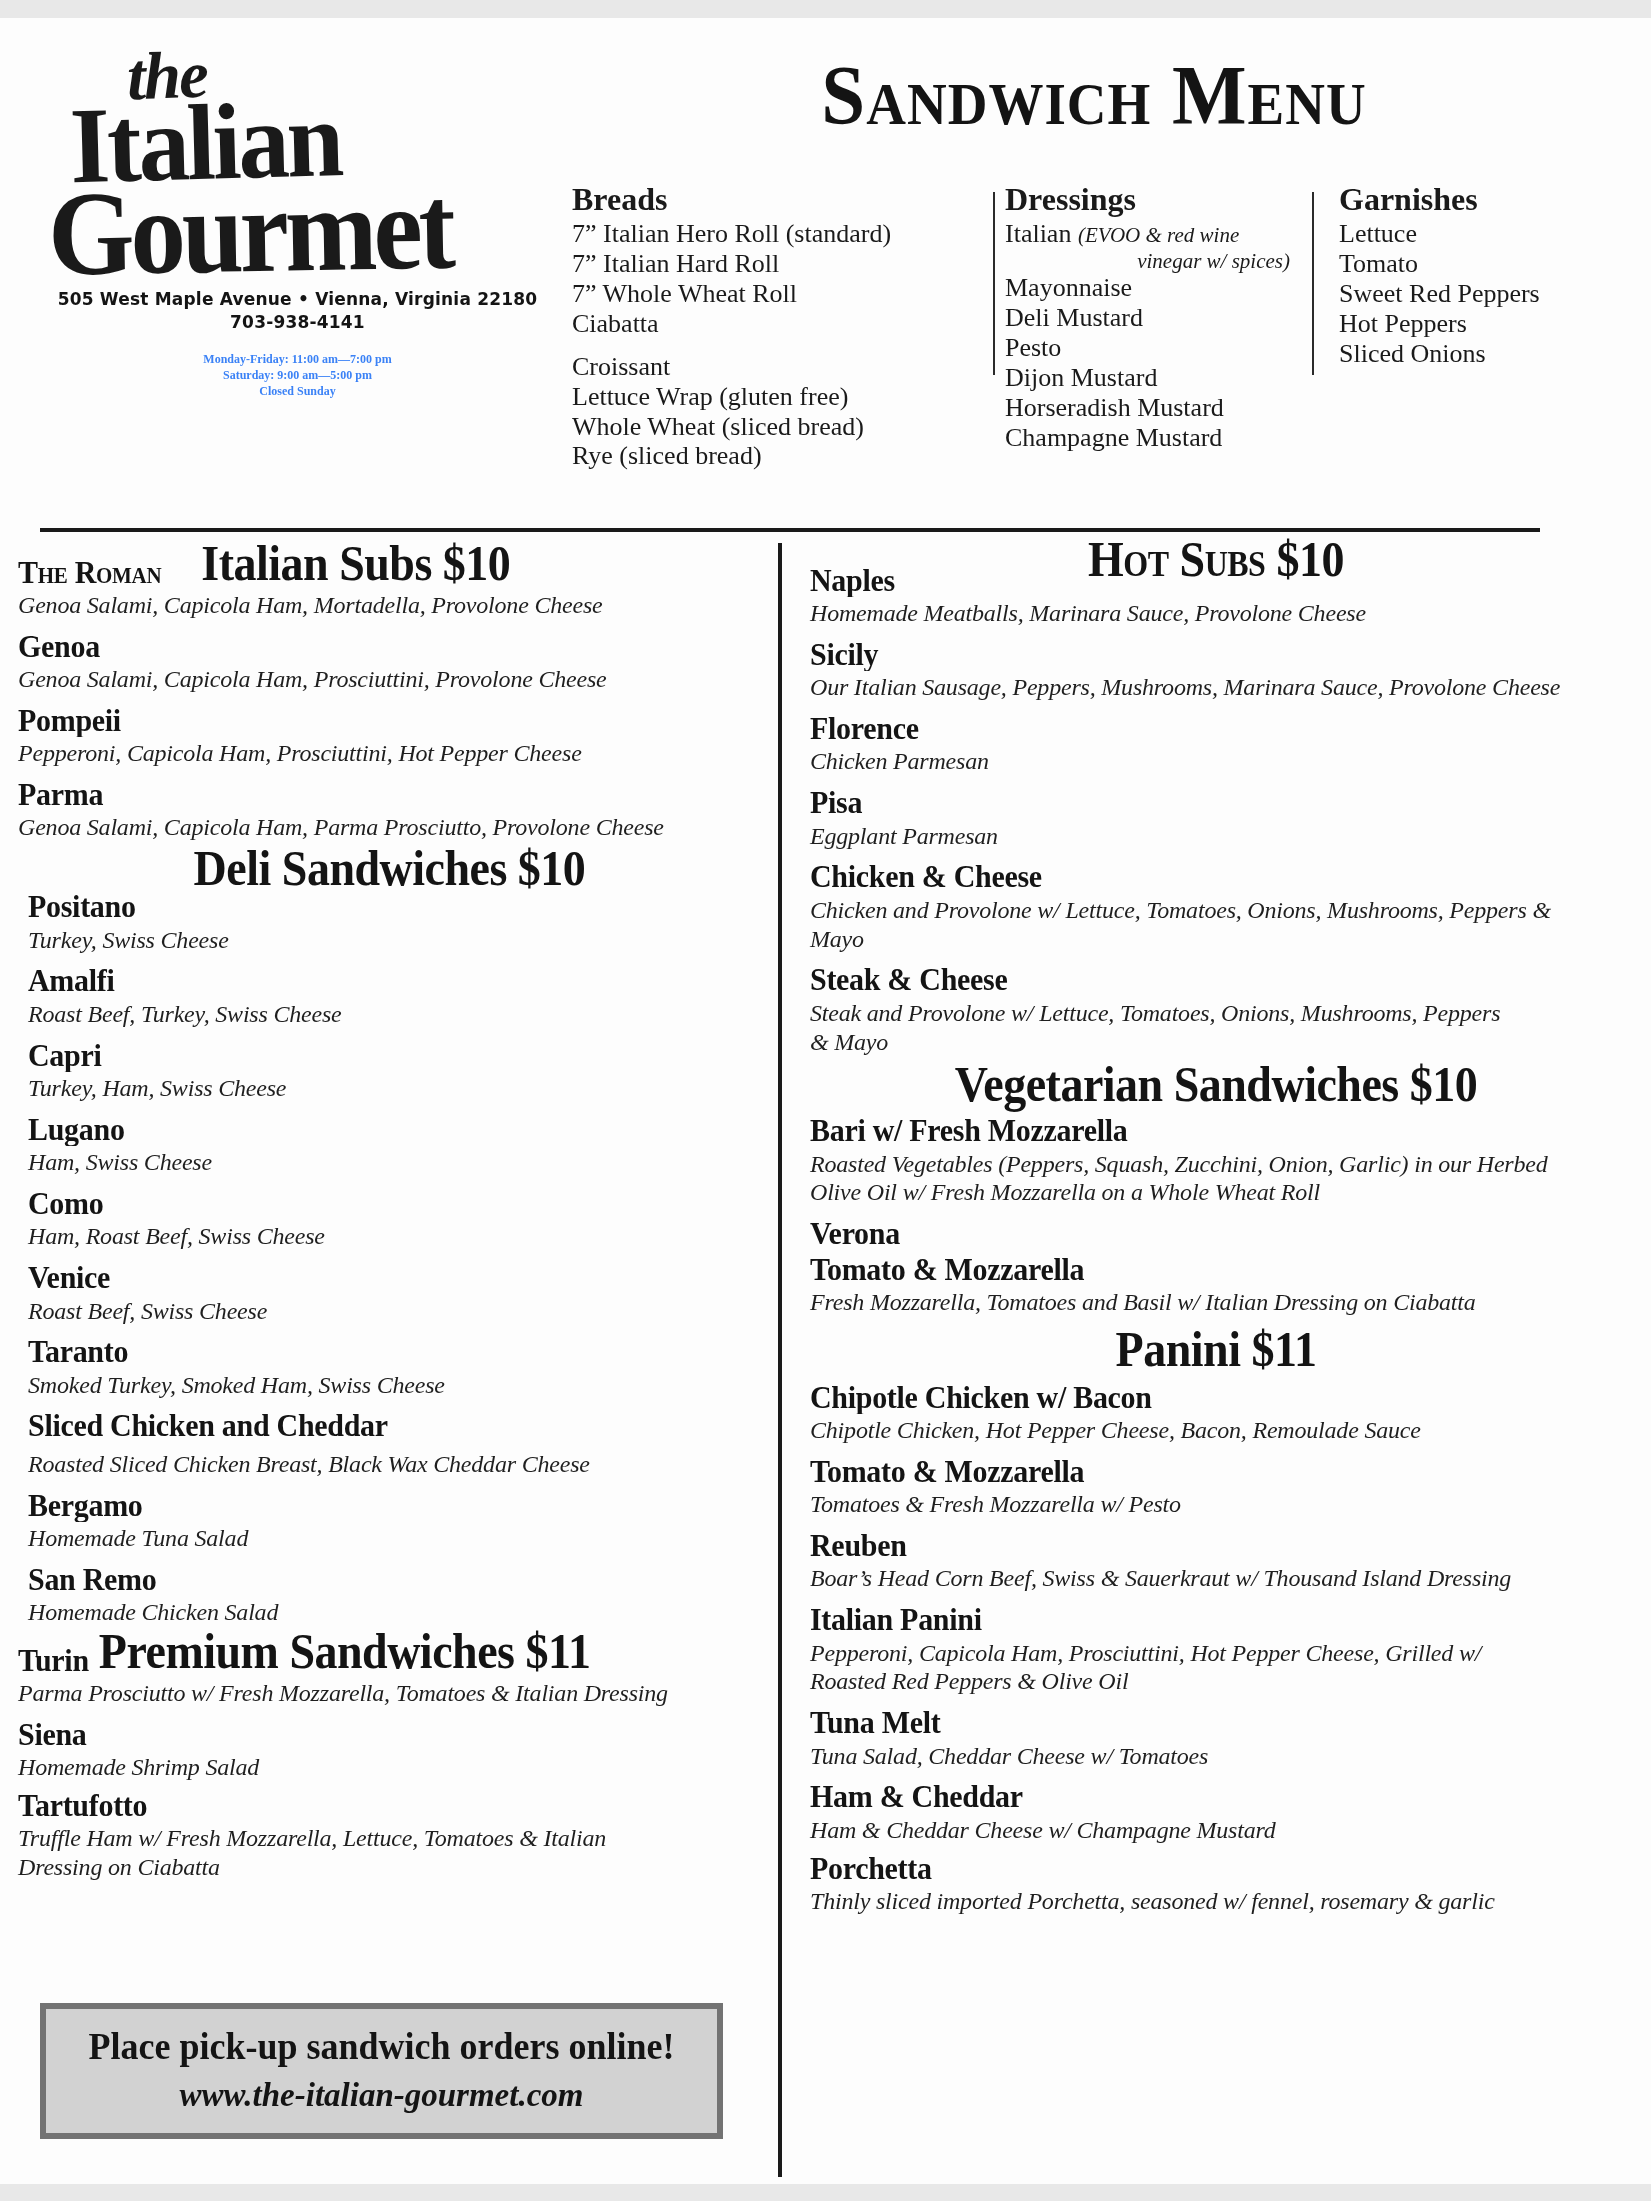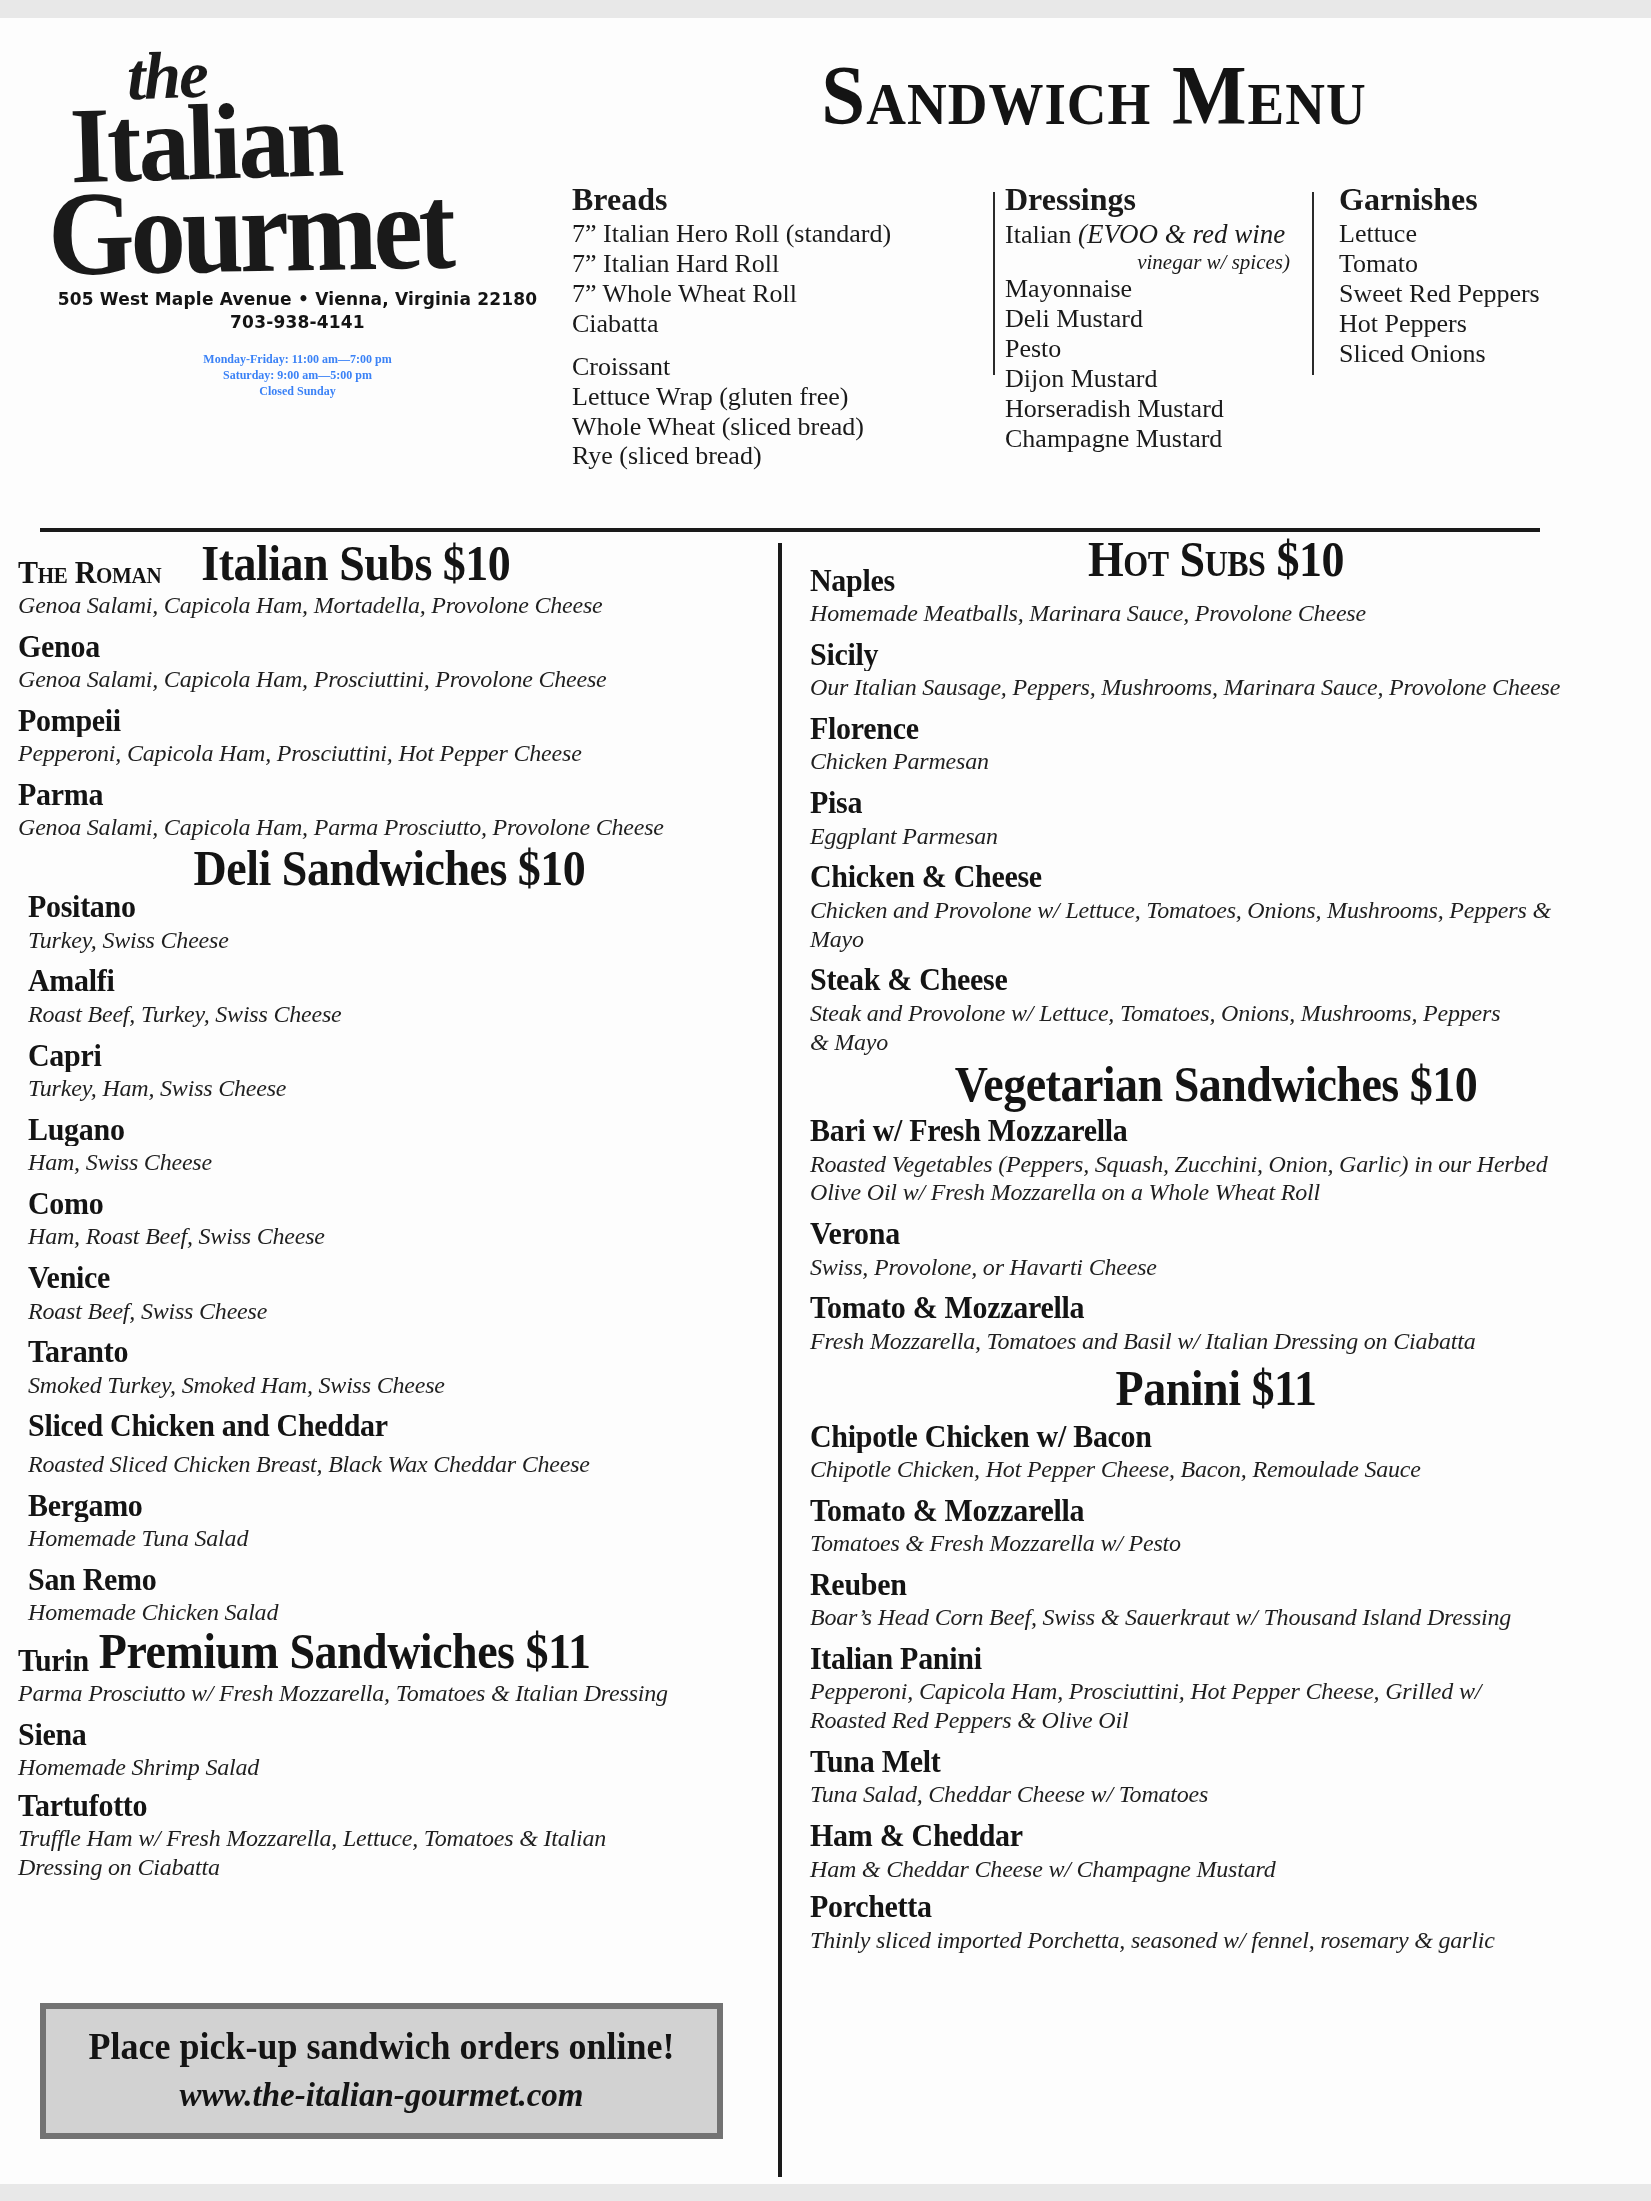--- a/index.html
+++ b/index.html
@@ -126,21 +126,21 @@
     list-style: none;
     margin: 0;
     padding: 0;
   }
   .opt-col li {
     font-size: 26px;
     line-height: 1.15;
     white-space: nowrap;
   }
   .opt-col li.gap { margin-top: 13px; }
-  .opt-col li i { font-style: italic; font-size: 27px; }
+  .opt-col li i { font-style: italic; font-size: 21px; }
   .opt-col li .wrap2 {
     display: block;
     text-align: right;
     font-style: italic;
     font-size: 21px;
     padding-right: 12px;
   }
   #breads   { left: 572px; width: 416px; }
   #dressings{ left: 1005px; width: 297px; }
   #garnishes{ left: 1339px; width: 267px; }
@@ -454,21 +454,20 @@
       </div>
 
       <div class="sec-title" style="margin-top:8px;margin-bottom:2px;">Vegetarian Sandwiches $10</div>
 
       <div class="item">
         <div class="item-name">Bari w/ Fresh Mozzarella</div>
         <div class="item-desc" style="max-width:752px;">Roasted Vegetables (Peppers, Squash, Zucchini, Onion, Garlic) in our Herbed Olive Oil w/ Fresh Mozzarella on a Whole Wheat Roll</div>
       </div>
       <div class="item">
         <div class="item-name">Verona</div>
-        <div class="item-desc">Swiss, Provolone, or Havarti Cheese</div>
       </div>
       <div class="item">
         <div class="item-name">Tomato &amp; Mozzarella</div>
         <div class="item-desc tight">Fresh Mozzarella, Tomatoes and Basil w/ Italian Dressing on Ciabatta</div>
       </div>
 
       <div class="sec-title" style="margin-top:12px;margin-bottom:4px;">Panini $11</div>
 
       <div class="item">
         <div class="item-name">Chipotle Chicken w/ Bacon</div>

